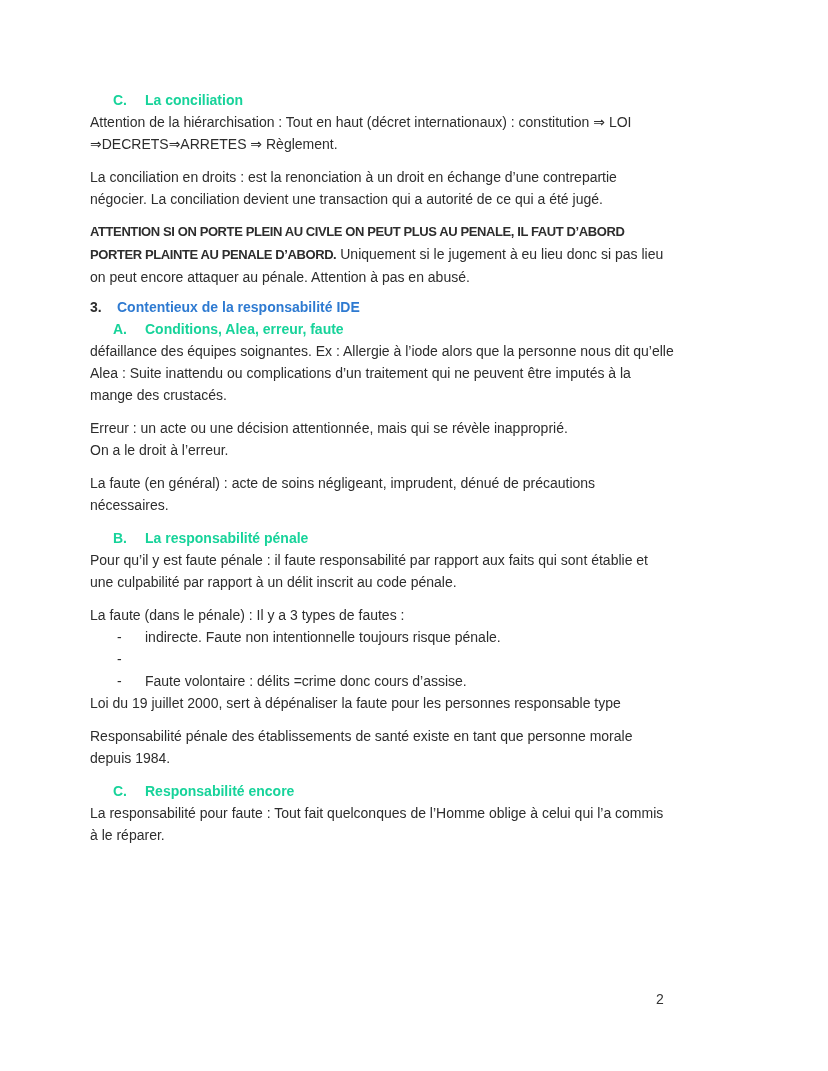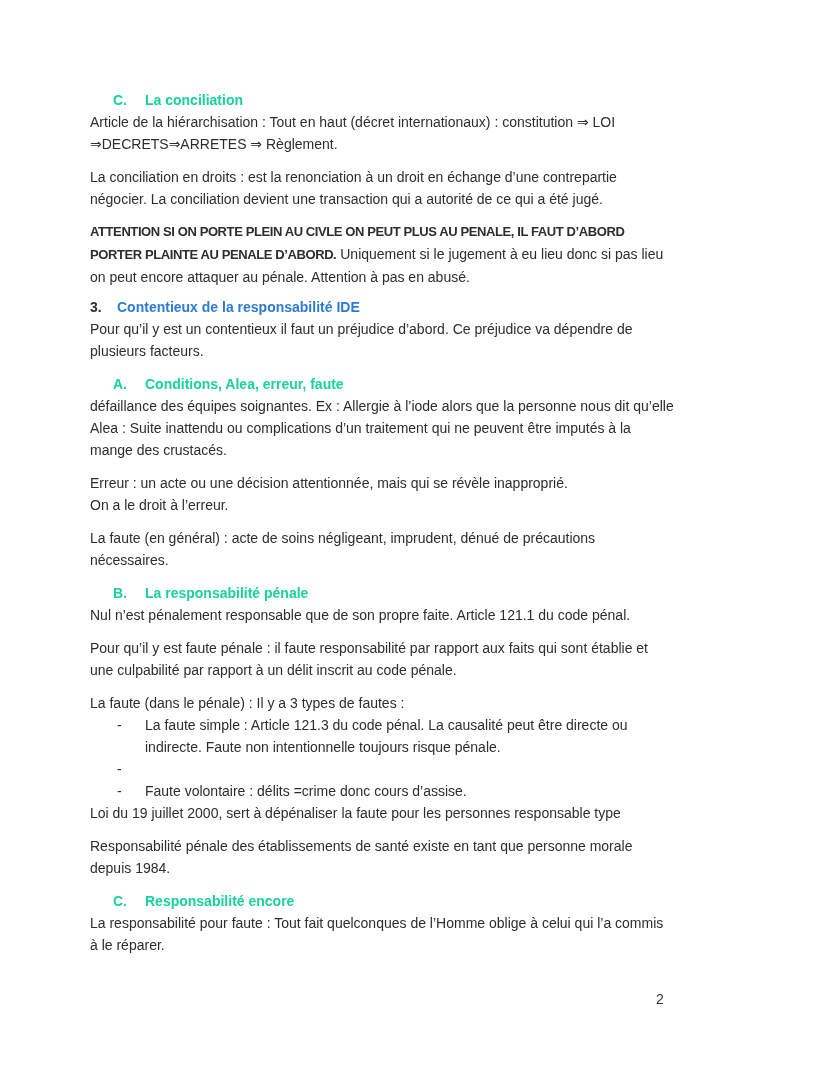--- a/index.html
+++ b/index.html
@@ -56,44 +56,40 @@
 
 <div class="page">
   <div class="content">
 
     <div class="heading sub green">
       <span class="hmark">C.</span>
       <span class="hlabel">La conciliation</span>
     </div>
 
     <div class="para">
-      <div class="line">Article de la hiérarchisation : Tout en haut (décret internationaux) : constitution ⇒ LOI</div>
+      <div class="line">Attention de la hiérarchisation : Tout en haut (décret internationaux) : constitution ⇒ LOI</div>
       <div class="line">⇒DECRETS⇒ARRETES ⇒ Règlement.</div>
     </div>
 
     <div class="para">
       <div class="line">La conciliation en droits : est la renonciation à un droit en échange d’une contrepartie</div>
       <div class="line">négocier. La conciliation devient une transaction qui a autorité de ce qui a été jugé.</div>
     </div>
 
     <div class="para gap-lg">
       <div class="line caps">ATTENTION SI ON PORTE PLEIN AU CIVLE ON PEUT PLUS AU PENALE, IL FAUT D’ABORD</div>
       <div class="line"><span class="caps">PORTER PLAINTE AU PENALE D’ABORD.</span> <span>Uniquement si le jugement à eu lieu donc si pas lieu</span></div>
       <div class="line">on peut encore attaquer au pénale. Attention à pas en abusé.</div>
     </div>
 
     <div class="heading num">
       <span class="hmark">3.</span>
       <span class="hlabel">Contentieux de la responsabilité IDE</span>
     </div>
 
-    <div class="para">
-      <div class="line">Pour qu’il y est un contentieux il faut un préjudice d’abord. Ce préjudice va dépendre de</div>
-      <div class="line">plusieurs facteurs.</div>
-    </div>
 
     <div class="heading sub green">
       <span class="hmark">A.</span>
       <span class="hlabel">Conditions, Alea, erreur, faute</span>
     </div>
 
     <div class="para">
       <div class="line">défaillance des équipes soignantes. Ex : Allergie à l’iode alors que la personne nous dit qu’elle</div>
       <div class="line">Alea : Suite inattendu ou complications d’un traitement qui ne peuvent être imputés à la</div>
       <div class="line">mange des crustacés.</div>
@@ -107,36 +103,32 @@
     <div class="para">
       <div class="line">La faute (en général) : acte de soins négligeant, imprudent, dénué de précautions</div>
       <div class="line">nécessaires.</div>
     </div>
 
     <div class="heading sub green">
       <span class="hmark">B.</span>
       <span class="hlabel">La responsabilité pénale</span>
     </div>
 
-    <div class="para">
-      <div class="line">Nul n’est pénalement responsable que de son propre faite. Article 121.1 du code pénal.</div>
-    </div>
 
     <div class="para">
       <div class="line">Pour qu’il y est faute pénale : il faute responsabilité par rapport aux faits qui sont établie et</div>
       <div class="line">une culpabilité par rapport à un délit inscrit au code pénale.</div>
     </div>
 
     <div class="para">
       <div class="line">La faute (dans le pénale) : Il y a 3 types de fautes :</div>
 
       <div class="bullet">
         <span class="bmark">-</span>
         <span class="btext">
-          <span class="line" style="display:block">La faute simple : Article 121.3 du code pénal. La causalité peut être directe ou</span>
           <span class="line" style="display:block">indirecte. Faute non intentionnelle toujours risque pénale.</span>
         </span>
       </div>
 
       <div class="bullet">
         <span class="bmark">-</span>
       </div>
 
       <div class="bullet">
         <span class="bmark">-</span>

